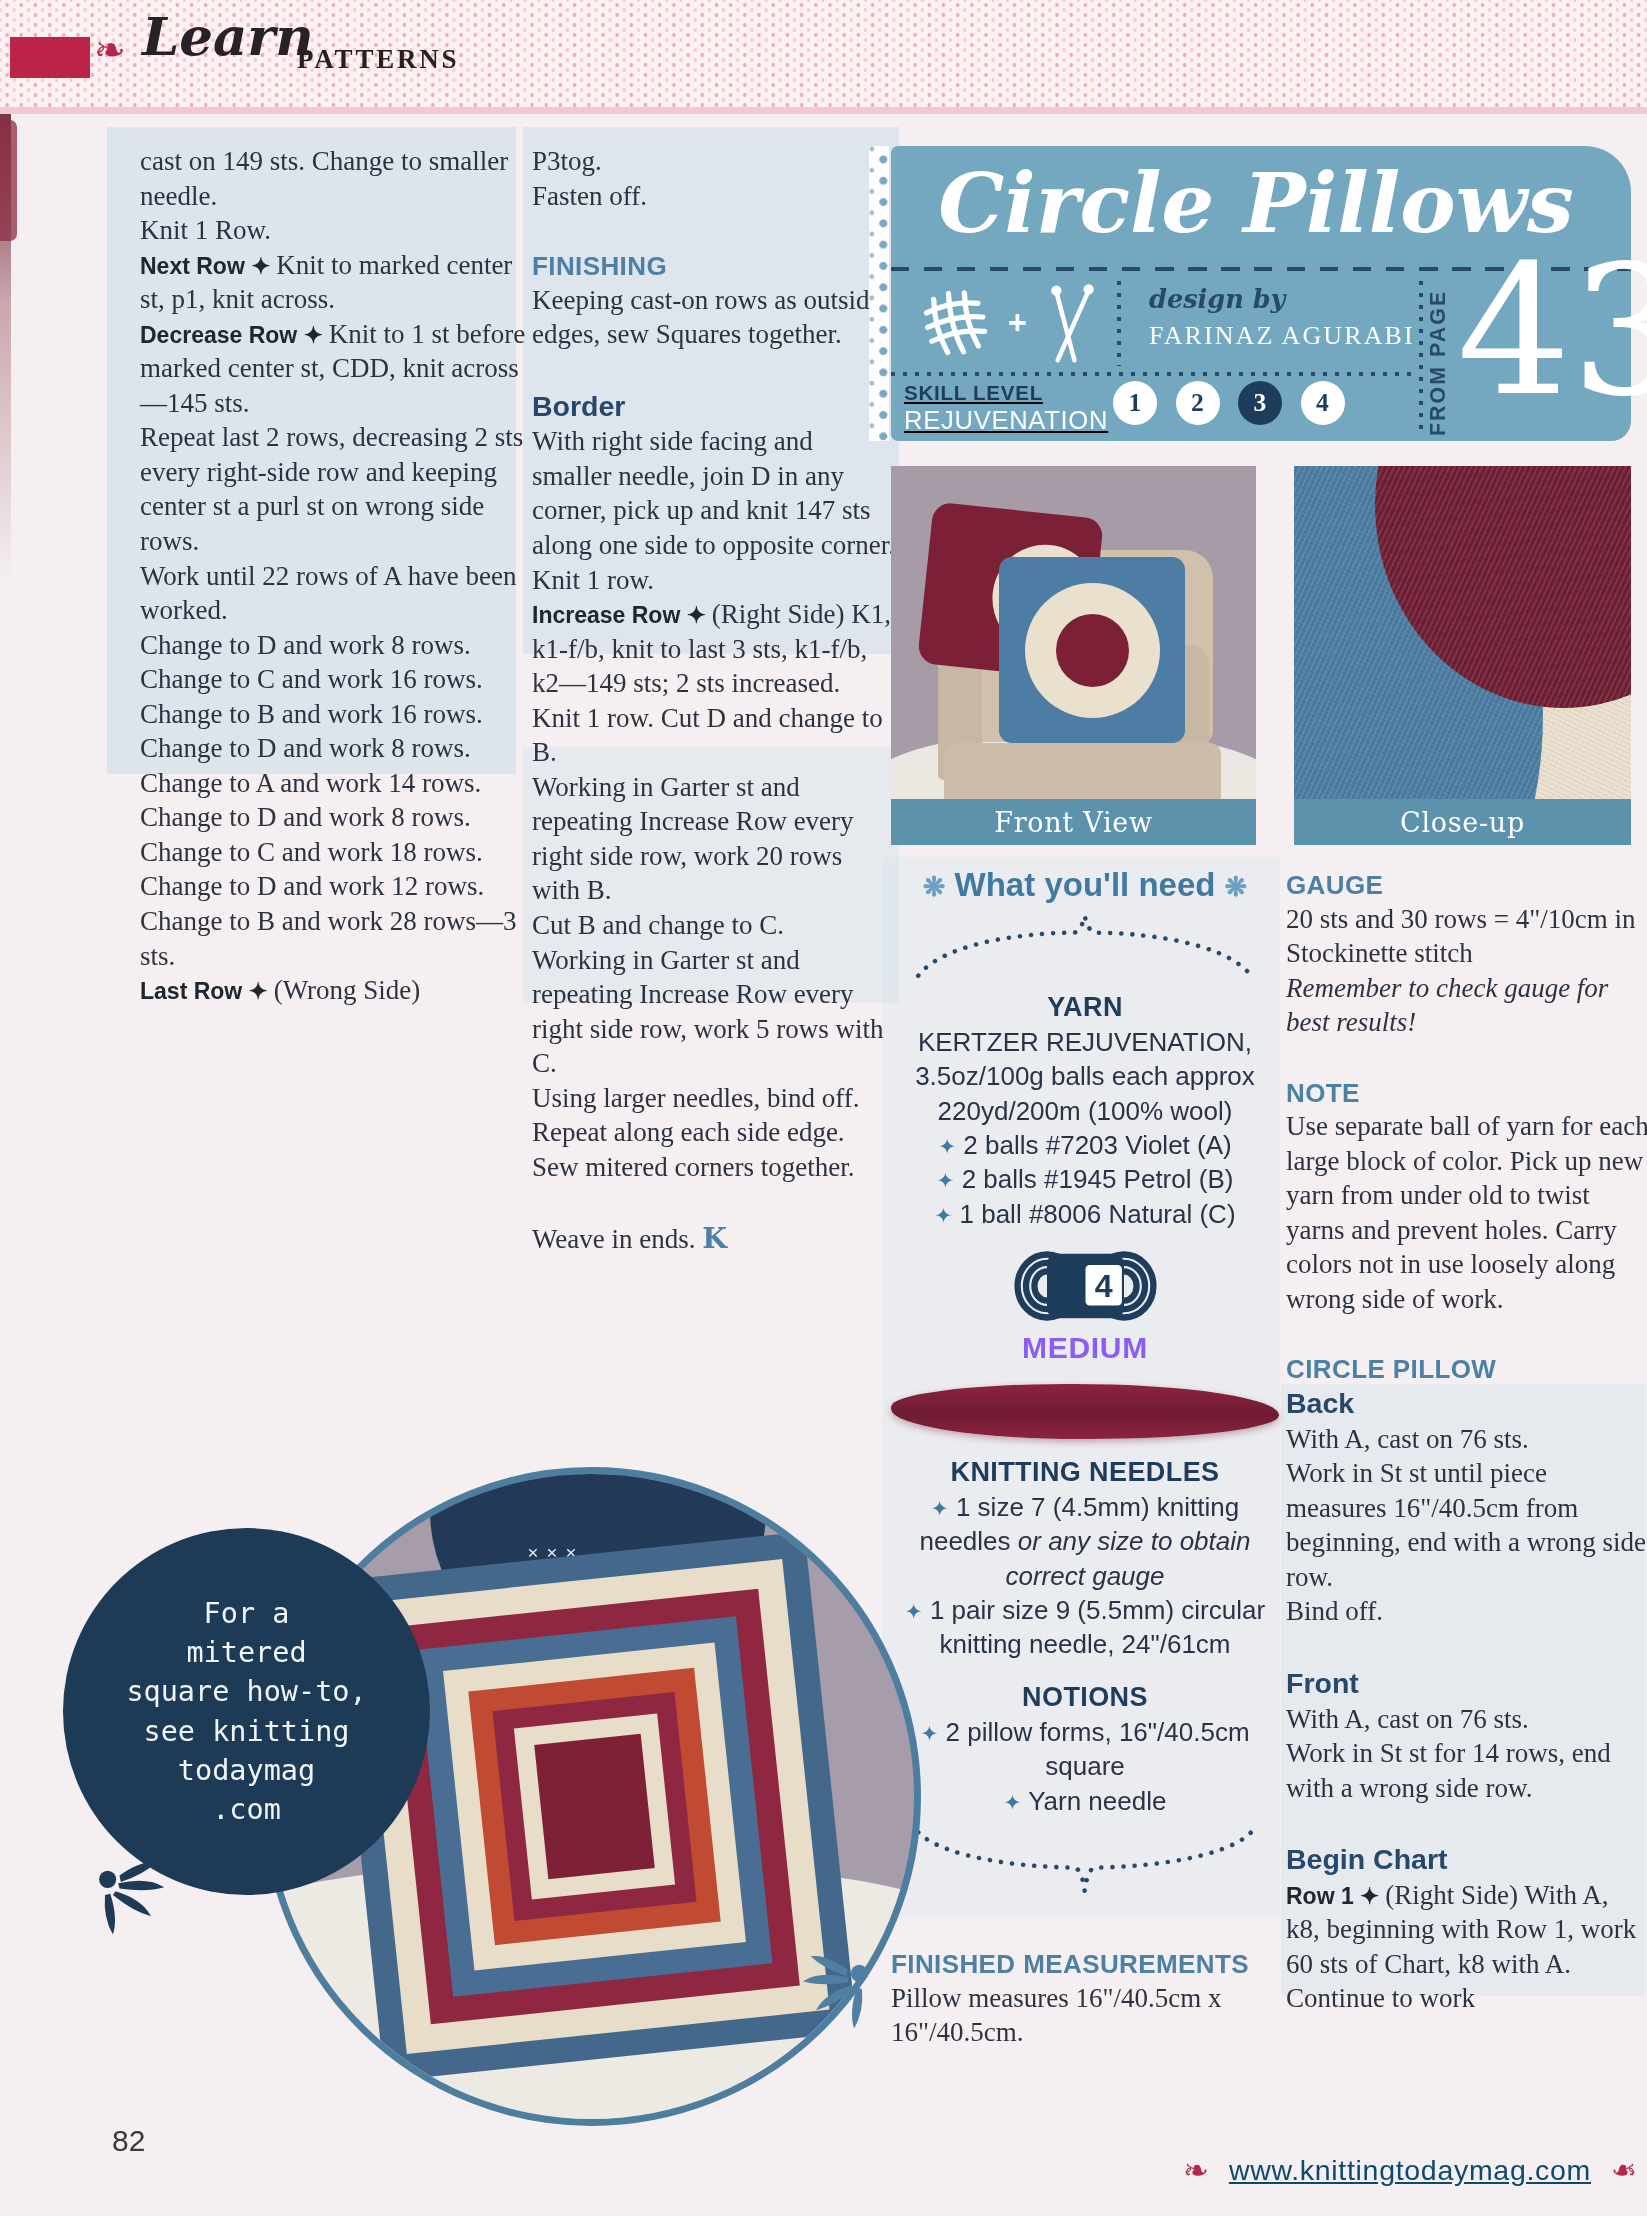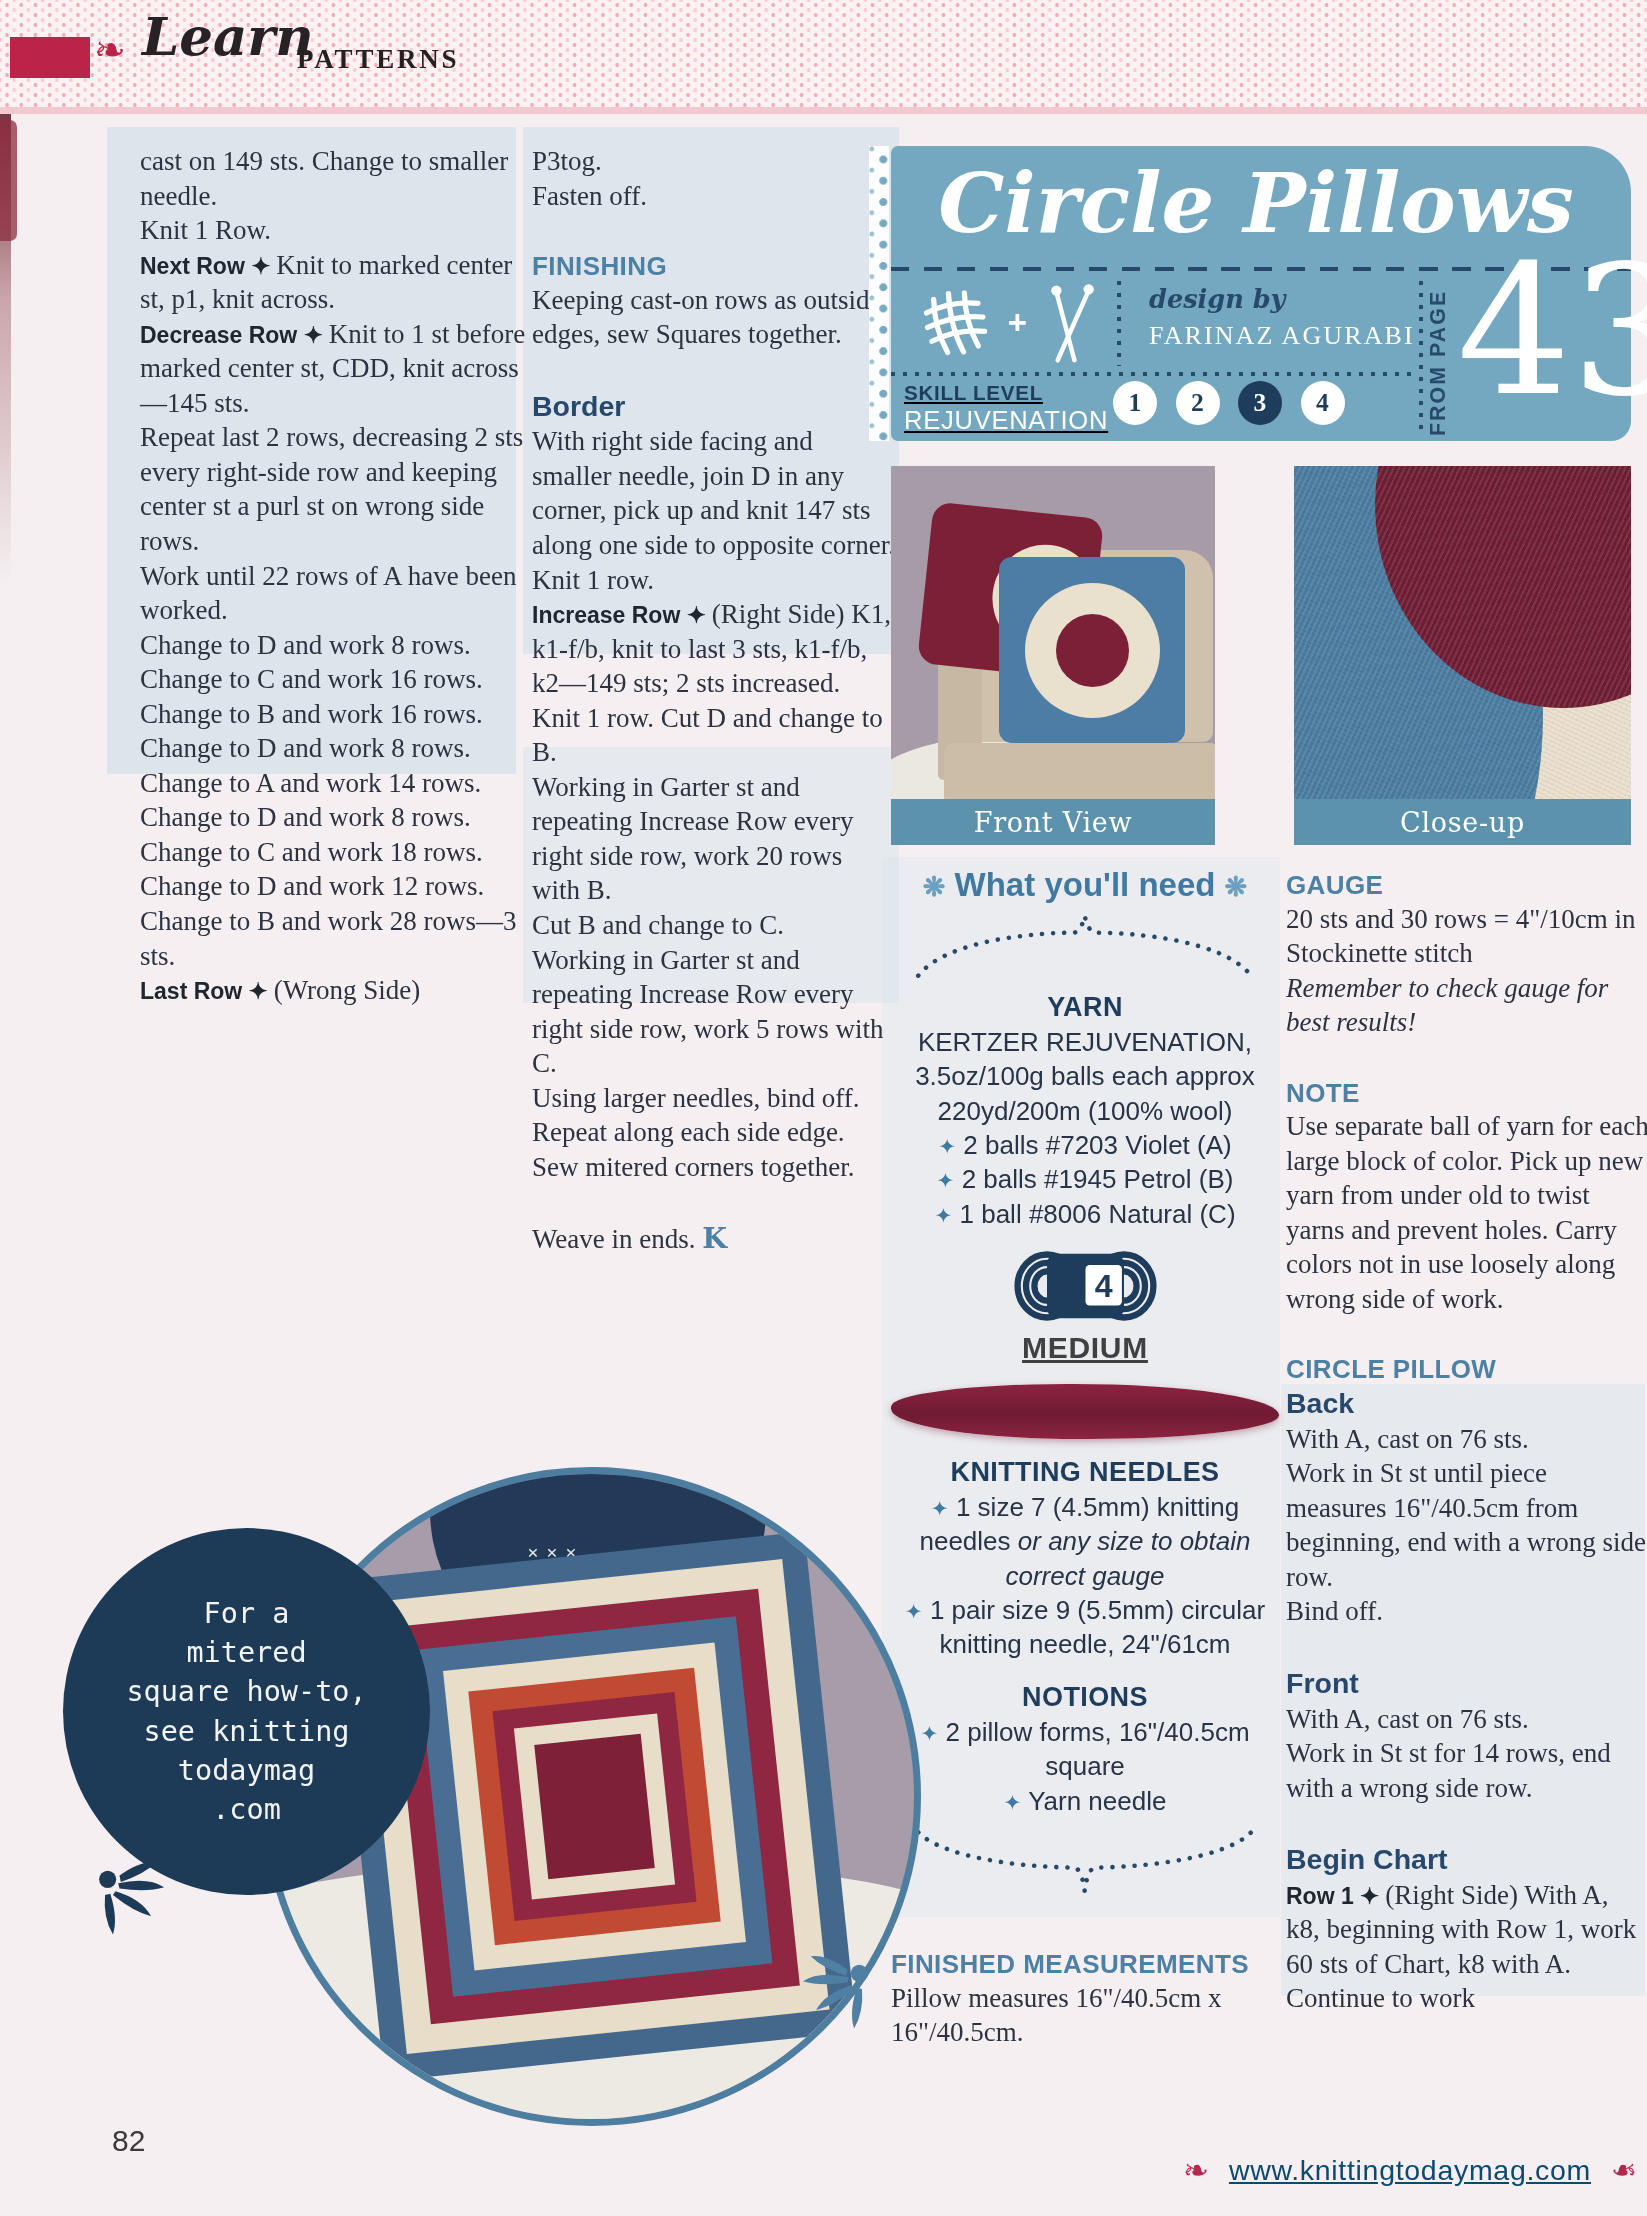--- a/index.html
+++ b/index.html
@@ -65,21 +65,21 @@
     font:179px/0.95 "DejaVu Serif",serif;color:#fff;}
   .tb-skill{position:absolute;left:13px;top:235px;text-decoration:underline;}
   .tb-skill-label{font:700 20.6px/1.2 "Liberation Sans",sans-serif;color:#1e3c5c;letter-spacing:0.7px;}
   .tb-skill-value{font:400 25.6px/1.15 "Liberation Sans",sans-serif;color:#fff;letter-spacing:0.7px;}
   .tb-levels{position:absolute;left:222px;top:235px;display:flex;gap:18.5px;}
   .level{width:44px;height:44px;border-radius:50%;background:#fff;color:#1e3c5c;
     display:flex;align-items:center;justify-content:center;font:700 25.6px "Liberation Serif",serif;}
   .level[data-flag="true"]{background:#1e3c5c;color:#fff;}
   
   .photo{position:absolute;overflow:hidden;background:#a89bа8;}
-  #photo-front{left:891px;top:466px;width:324px;height:379px;background:#a89ba8;}
+  #photo-front{left:891px;top:466px;width:365px;height:379px;background:#a89ba8;}
   .pf-rug{position:absolute;left:-6%;right:-6%;bottom:-4%;height:34%;background:#ebe8e1;border-radius:50% 50% 0 0/40% 40% 0 0;}
   .pf-chairback{position:absolute;left:63px;top:84px;width:259px;height:192px;background:#cfc1ac;border-radius:28.5px 28.5px 10px 10px;}
   .pf-arm{position:absolute;top:179px;width:44px;height:135px;background:#c6b8a2;border-radius:18.5px 18.5px 5.7px 5.7px;}
   .pf-arm.l{left:47px;} .pf-arm.r{right:47px;}
   .pf-seat{position:absolute;left:53px;top:277px;width:277px;height:65px;background:#cbbda7;border-radius:11.4px;}
   .pf-skirt{position:absolute;left:57px;top:333px;width:269px;height:28.5px;background:#c0b29c;}
   .pf-leg{position:absolute;width:15.7px;height:44px;background:#7b5a3c;top:359px;}
   .pil-maroon{position:absolute;left:34px;top:44px;width:171px;height:162px;background:#7c2037;border-radius:18.5px;transform:rotate(6deg);}
   .pil-maroon .dot{position:absolute;left:68px;top:31px;width:105px;height:107px;border-radius:50%;background:#e9e0cd;}
   .pil-blue{position:absolute;left:108px;top:91px;width:186px;height:186px;background:#4d7da4;border-radius:12.8px;}
@@ -99,21 +99,21 @@
   .wyn-head{font:700 33px/1.1 "Liberation Sans",sans-serif;color:#4079a2;}
   .wyn-head .flake{color:#6d9fc0;font-size:27px;}
   .wyn-h2{margin:0;font:700 27px/1.3 "Liberation Sans",sans-serif;color:#1e3c5c;letter-spacing:0.4px;}
   .wyn-line{margin:0;font:26px/1.32 "Liberation Sans",sans-serif;}
   .wyn-item{margin:0;font:26px/1.32 "Liberation Sans",sans-serif;}
   .wyn-item .star{color:#4079a2;font-size:21.3px;}
   .bracket{display:block;margin:4.3px auto;}
   .yarn-strand{width:388px;height:55px;margin:18.5px 0 15.7px 0;background:linear-gradient(180deg,#8c2340,#6f1b33 55%,#8c2340);
     border-radius:46% 54% 50% 50%/42% 58% 44% 56%;box-shadow:0 2.8px 7.1px rgba(111,27,51,.35);}
   .skein-wrap{margin:12.8px 0 1.4px 0;}
-  .wyn-medium{font:700 30px/1.2 "Liberation Sans",sans-serif;color:#404040;letter-spacing:0.7px;text-decoration:underline;}
+  .wyn-medium{font:700 30px/1.2 "Liberation Sans",sans-serif;color:#8b5cf6;letter-spacing:0.7px;}
   
   #fin{position:absolute;left:891px;top:1948px;width:390px;}
   
   #badge{position:absolute;left:63px;top:1528px;width:367px;height:367px;border-radius:50%;background:#1d3a57;z-index:5;
     display:flex;flex-direction:column;align-items:center;justify-content:center;}
   .badge-line{font:28.5px/1.38 "DejaVu Sans Mono",monospace;color:#f2f4f6;}
   #badge-orn{position:absolute;left:84px;top:1857px;z-index:6;}
   #circle-photo{position:absolute;left:262px;top:1467px;width:645px;height:645px;border-radius:50%;
     border:7.1px solid #4d7ea0;overflow:hidden;background:#a79ca9;z-index:2;}
   .cp-rug{position:absolute;left:-10%;right:-10%;bottom:-6%;height:46%;background:#eceae3;border-radius:50% 50% 0 0/24% 24% 0 0;}

